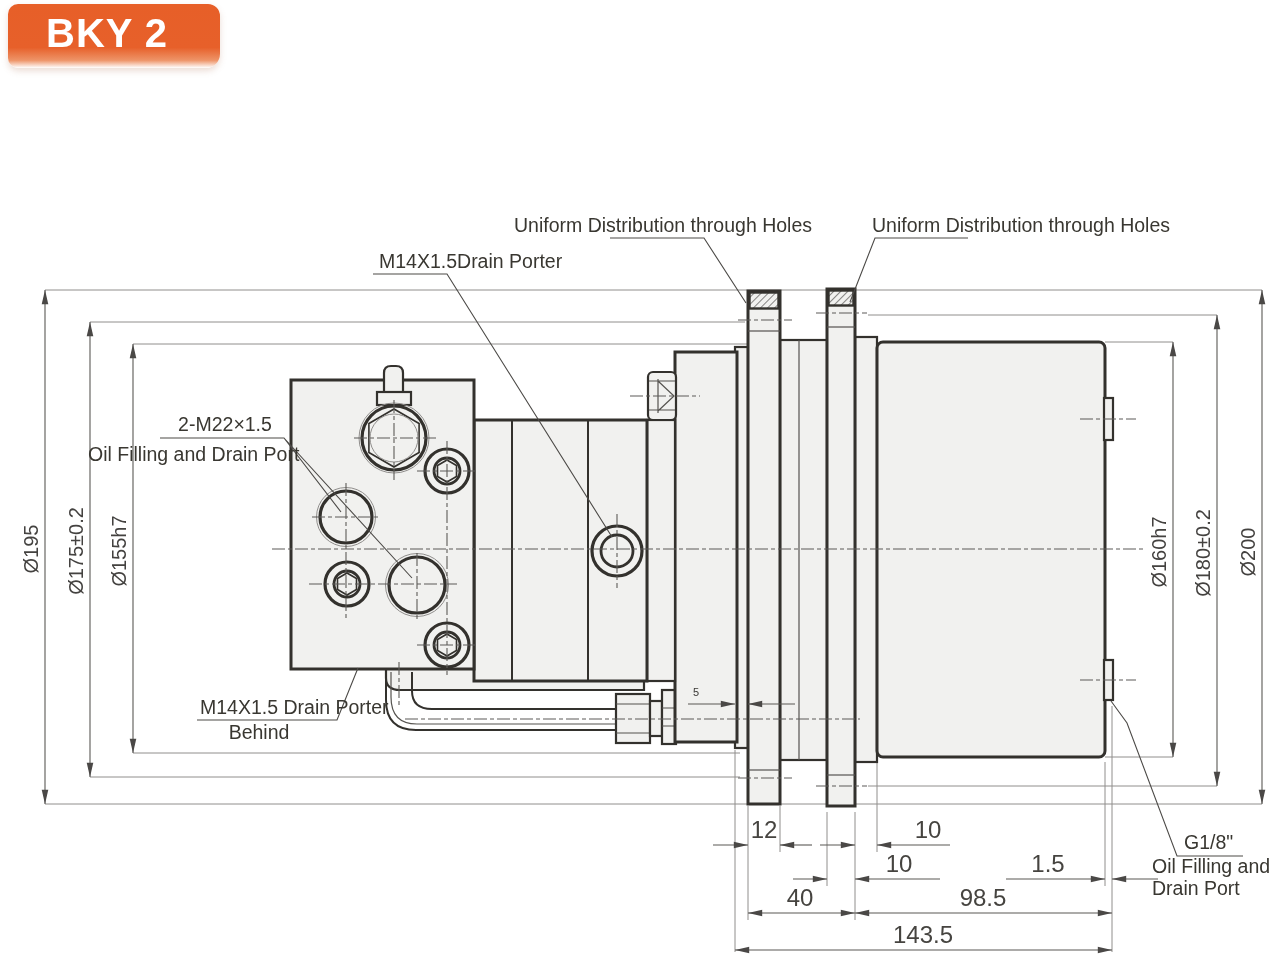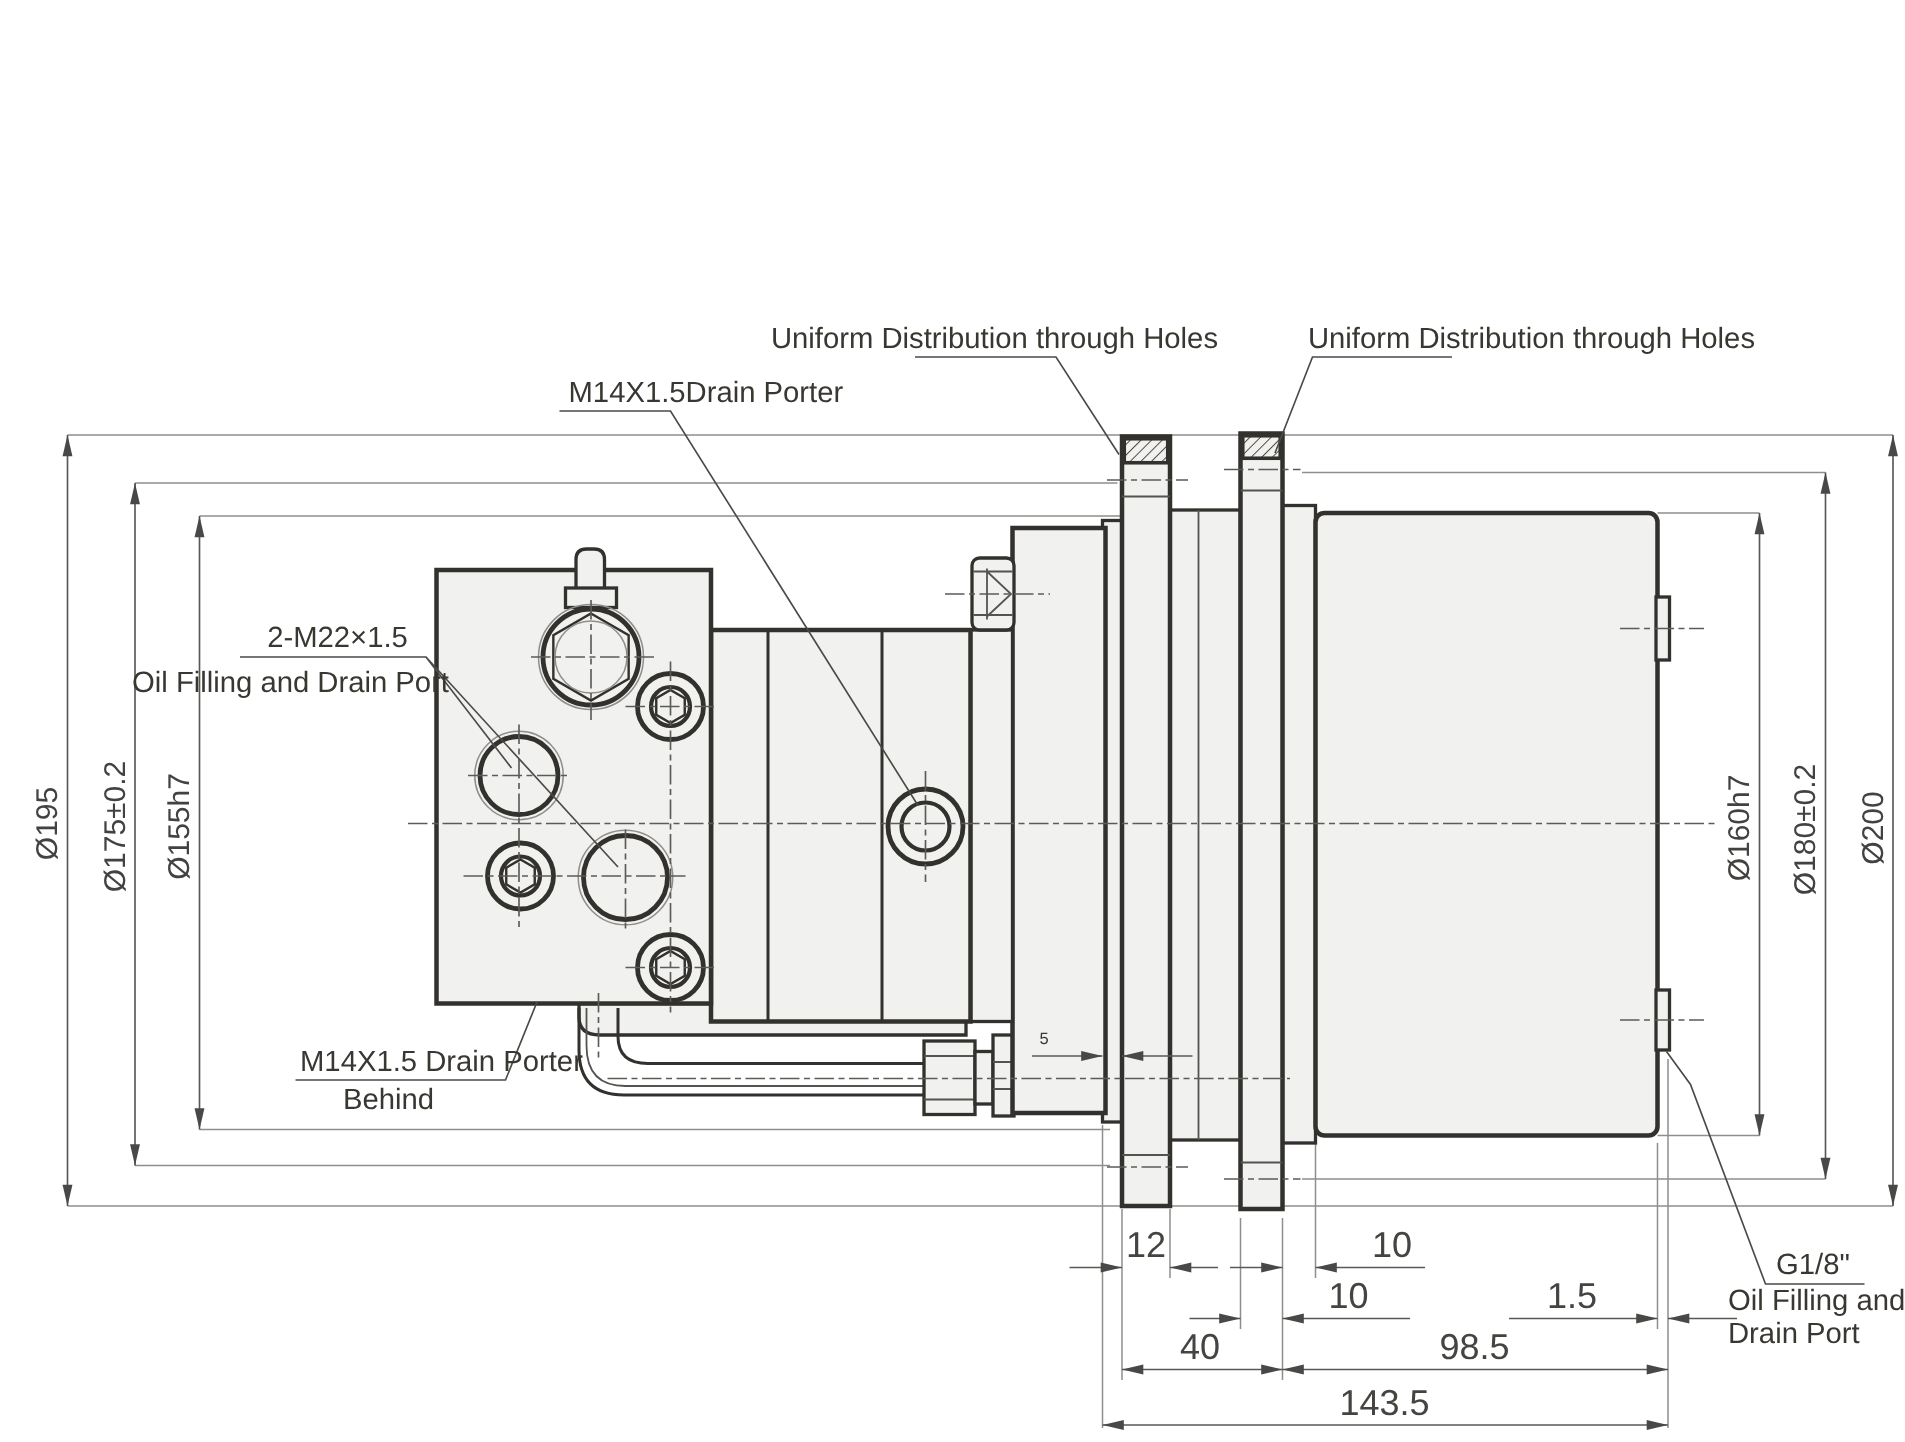--- a/index.html
+++ b/index.html
@@ -29,20 +29,23 @@
   .mid  { text-anchor:middle; }
   .dia  { font-size:20px; text-anchor:middle; fill:#444240; }
   .num  { font-size:24px; text-anchor:middle; fill:#464440; }
   .tiny { font-size:11px; text-anchor:middle; fill:#3a3835; }
 </style>
 </head>
 <body>
 
 <div class="stage">
 
+  <div class="badge">
+    <span class="badge-text">BKY 2</span>
+  </div>
 
   <svg width="1270" height="961" viewBox="0 0 1270 961">
     <defs>
       <pattern id="hatch" width="5" height="5" patternUnits="userSpaceOnUse" patternTransform="rotate(45)">
         <line x1="0" y1="0" x2="0" y2="5" stroke="#4a4846" stroke-width="1.3"></line>
       </pattern>
       <marker id="arr" viewBox="0 0 16 8" markerWidth="16" markerHeight="8" refX="15.2" refY="4" orient="auto-start-reverse" markerUnits="userSpaceOnUse">
         <path d="M15.2,4 L1,0.7 L1,7.3 Z" fill="#4a4846"></path>
       </marker>
     </defs>

